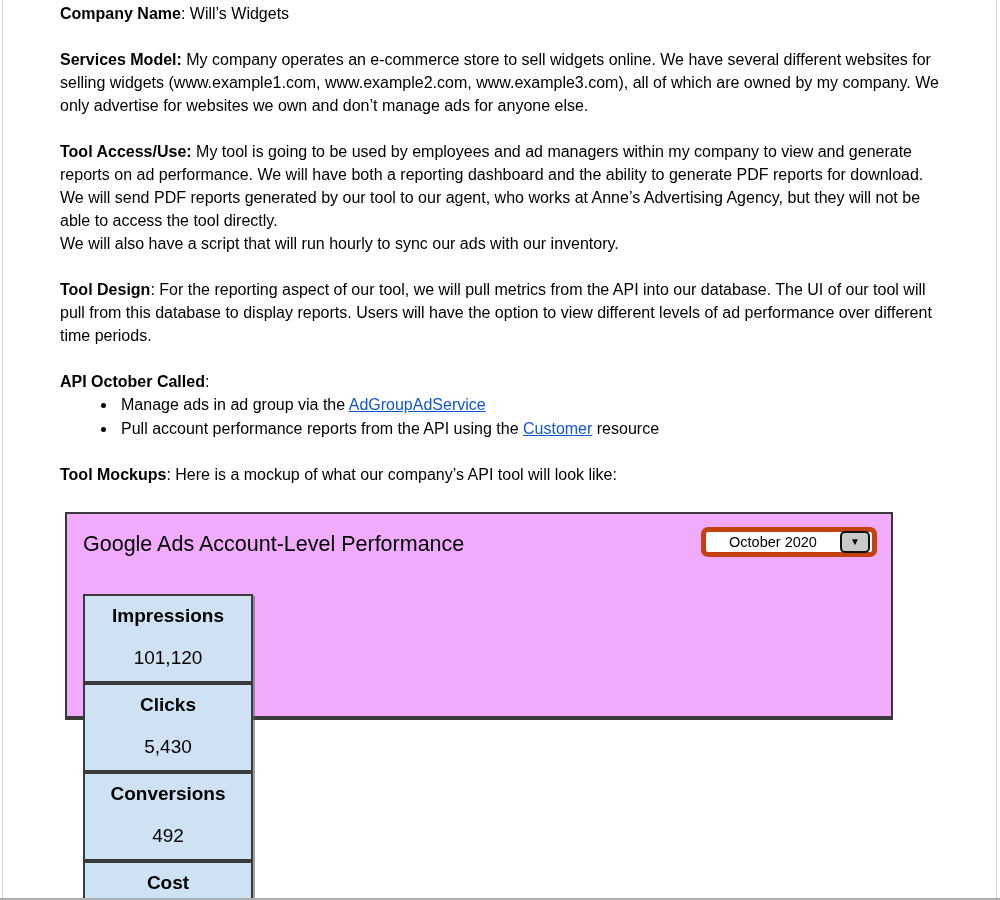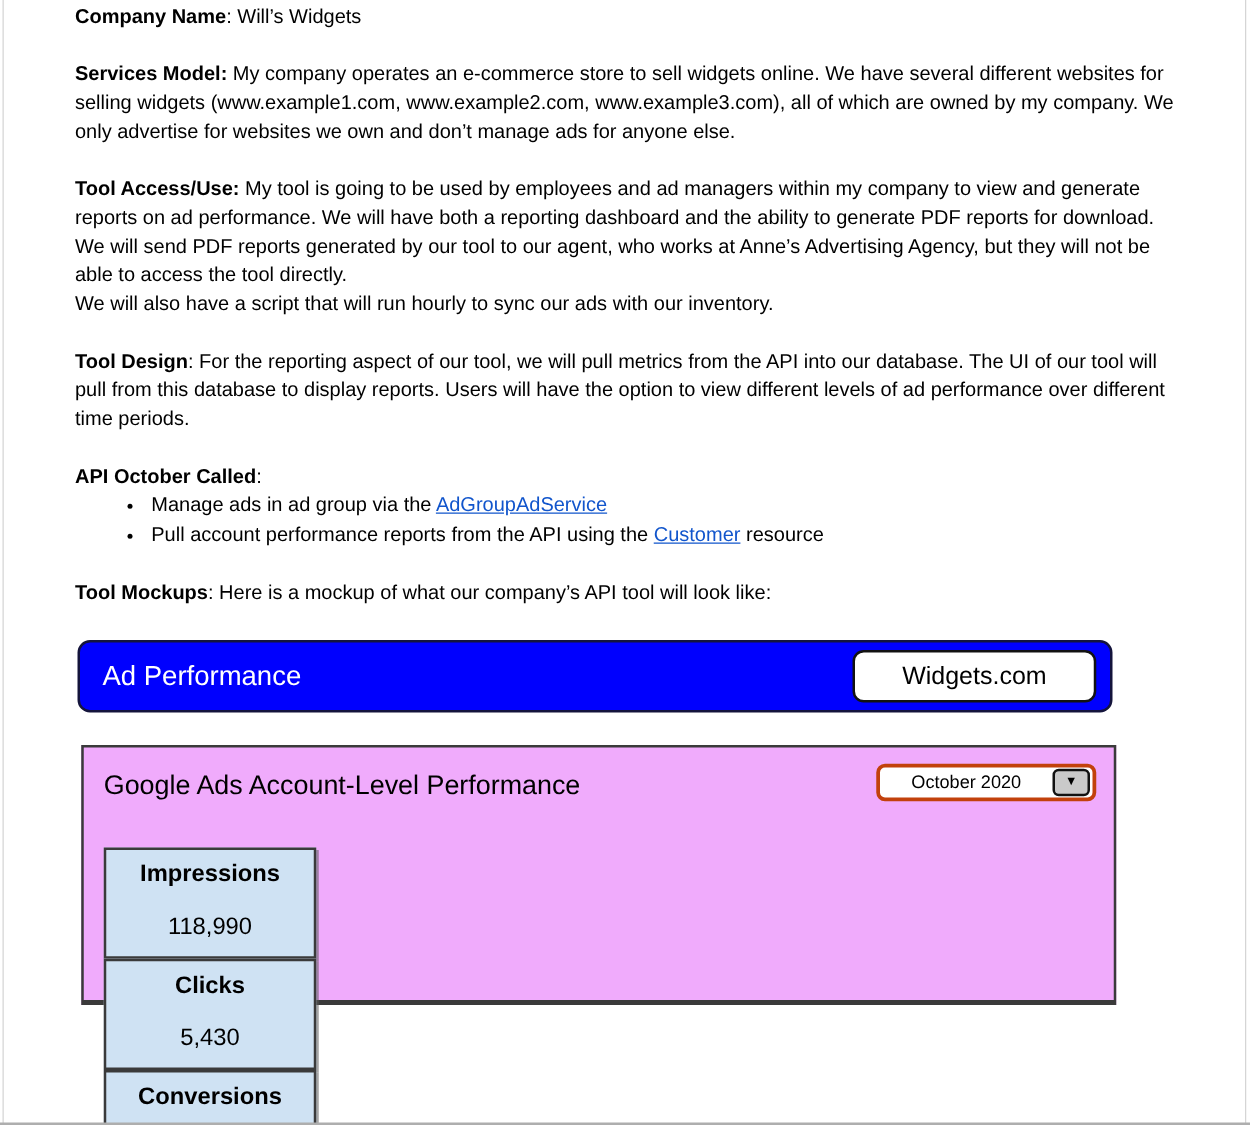--- a/index.html
+++ b/index.html
@@ -41,21 +41,21 @@
   
   .panel {
     margin: 26px 0 0 5px; width: 828px; height: 208px;
     background: #f0abfc; border: 2px solid #3a3a3a; border-bottom-width: 4px;
     padding: 13px 14px 8px 16px;
   }
   .panel-head { display: flex; justify-content: space-between; align-items: flex-start; }
   .panel-title { font-size: 21.5px; margin-top: 5px; }
   .dropdown {
     width: 176px; height: 30px; background: #ffffff;
-    border: 3px solid #c2410c; border-radius: 7px;
+    border: 5px solid #c2410c; border-radius: 7px;
     display: flex; align-items: center; cursor: pointer;
   }
   .dropdown-value { flex: 1; text-align: center; font-size: 14.5px; }
   .dropdown-arrow {
     width: 30px; height: 22px; margin-right: 2px; flex: 0 0 auto;
     background: #c9c9c9; border: 2px solid #111; border-radius: 5px;
     display: flex; align-items: center; justify-content: center;
     font-size: 10px; line-height: 1; color: #000;
   }
 
@@ -91,42 +91,36 @@
 
   <p class="doc-par"><span class="lbl">API October Called</span><span>:</span></p>
 
   <ul class="api-list">
     <li><span>Manage ads in ad group via the </span><a>AdGroupAdService</a><span></span></li>
     <li><span>Pull account performance reports from the API using the </span><a>Customer</a><span> resource</span></li>
   </ul>
 
   <p class="doc-par"><span class="lbl">Tool Mockups</span><span>: Here is a mockup of what our company’s API tool will look like:</span></p>
 
-  <div class="mockup-header">
-    <span class="mockup-title">Ad Performance</span>
-    <div class="site-btn">
-        <span>Widgets.com</span>
-      </div>
-  </div>
 
   <div class="panel">
     <div class="panel-head">
       <span class="panel-title">Google Ads Account-Level Performance</span>
       <div class="dropdown">
         <span class="dropdown-value">October 2020</span>
         <span class="dropdown-arrow">
             <span>▼</span>
           </span>
       </div>
     </div>
 
     <div class="cards">
       <div class="card">
         <span class="card-label">Impressions</span>
-        <span class="card-value">118,990</span>
+        <span class="card-value">101,120</span>
       </div>
       <div class="card">
         <span class="card-label">Clicks</span>
         <span class="card-value">5,430</span>
       </div>
       <div class="card">
         <span class="card-label">Conversions</span>
         <span class="card-value">492</span>
       </div>
       <div class="card">

